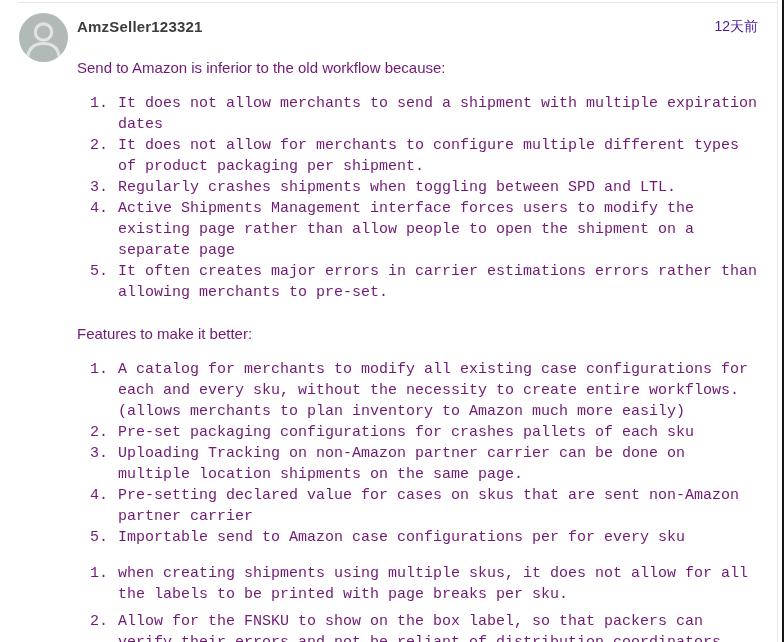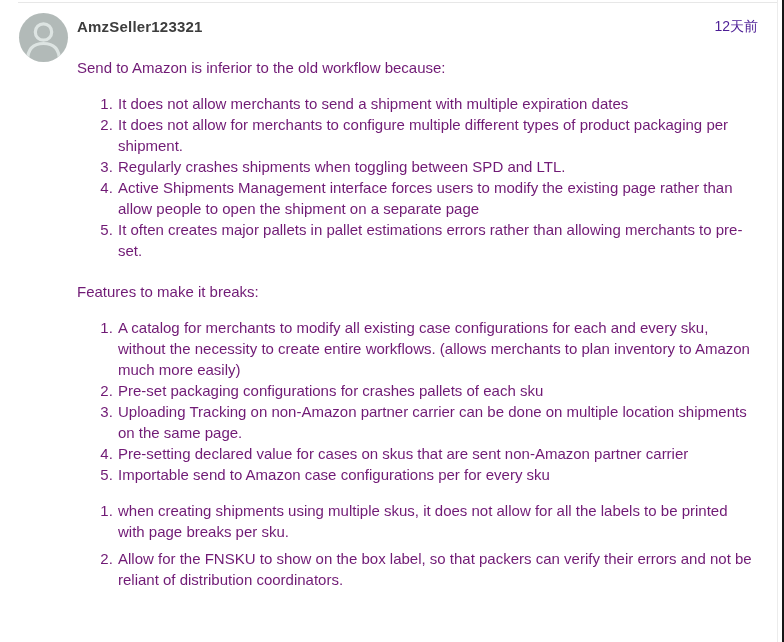--- a/index.html
+++ b/index.html
@@ -87,20 +87,21 @@
   .content p.section-heading {
     margin: 20px 0 0 0;
   }
   ol.num-list {
     margin: 15px 0 0 0;
     padding-left: 40px;
   }
   ol.num-list li {
     margin: 0;
     padding-left: 1px;
+    font-family: Liberation Mono, monospace;
   }
   ol.num-list.spaced li {
     margin-bottom: 6px;
   }
   ol.num-list.spaced li:last-child {
     margin-bottom: 4px;
   }
 </style>
 </head>
 <body>
@@ -127,24 +128,24 @@
 
   <div class="content">
 
     <p class="lead">Send to Amazon is inferior to the old workflow because:</p>
 
     <ol class="num-list">
       <li>It does not allow merchants to send a shipment with multiple expiration dates</li>
       <li>It does not allow for merchants to configure multiple different types of product packaging per shipment.</li>
       <li>Regularly crashes shipments when toggling between SPD and LTL.</li>
       <li>Active Shipments Management interface forces users to modify the existing page rather than allow people to open the shipment on a separate page</li>
-      <li>It often creates major pallets in pallet estimations errors rather than allowing merchants to pre-set.</li>
+      <li>It often creates major errors in carrier estimations errors rather than allowing merchants to pre-set.</li>
     </ol>
 
-    <p class="section-heading">Features to make it breaks:</p>
+    <p class="section-heading">Features to make it better:</p>
 
     <ol class="num-list">
       <li>A catalog for merchants to modify all existing case configurations for each and every sku, without the necessity to create entire workflows. (allows merchants to plan inventory to Amazon much more easily)</li>
       <li>Pre-set packaging configurations for crashes pallets of each sku</li>
       <li>Uploading Tracking on non-Amazon partner carrier can be done on multiple location shipments on the same page.</li>
       <li>Pre-setting declared value for cases on skus that are sent non-Amazon partner carrier</li>
       <li>Importable send to Amazon case configurations per for every sku</li>
     </ol>
 
 

